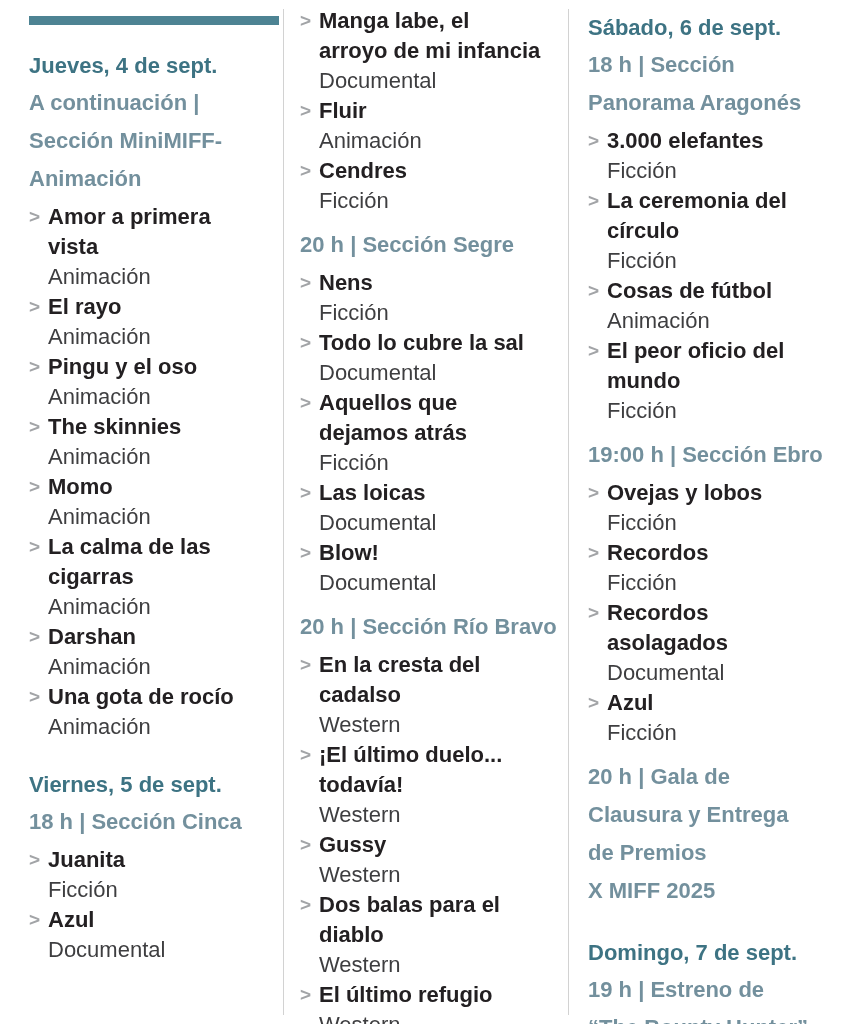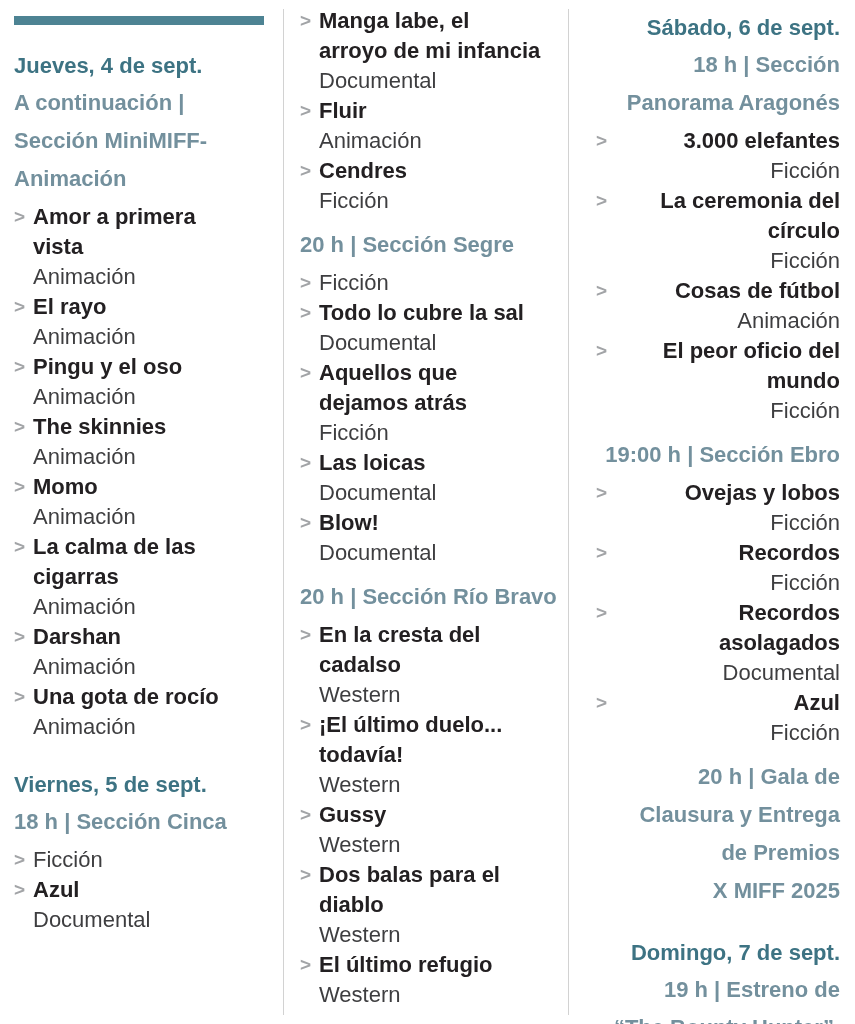--- a/index.html
+++ b/index.html
@@ -12,23 +12,23 @@
     --divider:#d2d2d2;
     --bg:#ffffff;
   }
   html,body{margin:0;padding:0;}
   body{
     width:855px;height:1024px;overflow:hidden;background:var(--bg);
     font-family:"Liberation Sans","DejaVu Sans",sans-serif;
   }
   .page{display:flex;flex-direction:row;width:855px;height:1024px;}
   .col{box-sizing:border-box;flex:none;}
-  .col1{width:283px;padding-left:14px;padding-right:8px;}
+  .col1{width:283px;padding-left:29px;padding-right:8px;}
   .col2{width:284px;padding-left:16px;padding-right:6px;padding-top:6px;}
-  .col3{width:285px;padding-left:19px;padding-right:14px;padding-top:13px;text-align:right;}
+  .col3{width:285px;padding-left:19px;padding-right:14px;padding-top:13px;}
   .vdiv{flex:none;width:1px;background:var(--divider);height:1006px;margin-top:9px;}
   .topbar{
     width:250px;height:9px;background:var(--accent-bar);
     margin-top:16px;margin-bottom:26px;
   }
   .day{
     color:var(--day);font-weight:bold;font-size:22px;line-height:30px;
     white-space:pre;margin:0 0 3px 0;
   }
   .session{
@@ -120,20 +120,21 @@
         <div class="film-text">
           <div class="title">Una gota de rocío</div>
           <div class="genre">Animación</div>
         </div>
       </div>
       <div class="day">Viernes, 5 de sept.</div>
       <div class="session">18 h | Sección Cinca</div>
       <div class="film">
         <span class="chev">&gt;</span>
         <div class="film-text">
+          <div class="title">Juanita</div>
           <div class="genre">Ficción</div>
         </div>
       </div>
       <div class="film">
         <span class="chev">&gt;</span>
         <div class="film-text">
           <div class="title">Azul</div>
           <div class="genre">Documental</div>
         </div>
       </div>
@@ -159,20 +160,21 @@
         <span class="chev">&gt;</span>
         <div class="film-text">
           <div class="title">Cendres</div>
           <div class="genre">Ficción</div>
         </div>
       </div>
       <div class="session">20 h | Sección Segre</div>
       <div class="film">
         <span class="chev">&gt;</span>
         <div class="film-text">
+          <div class="title">Nens</div>
           <div class="genre">Ficción</div>
         </div>
       </div>
       <div class="film">
         <span class="chev">&gt;</span>
         <div class="film-text">
           <div class="title">Todo lo cubre la sal</div>
           <div class="genre">Documental</div>
         </div>
       </div>

